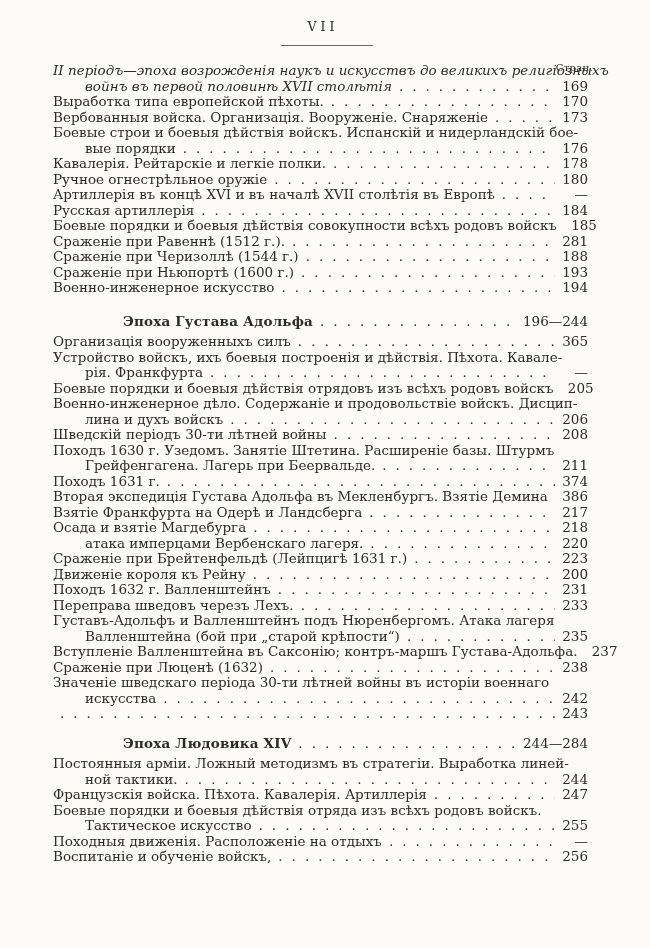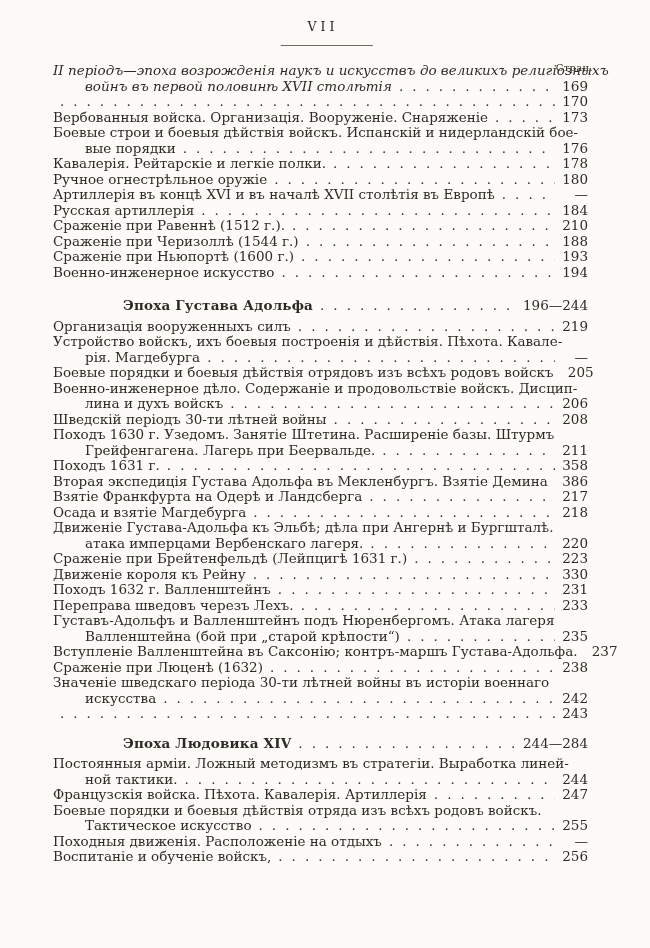--- a/index.html
+++ b/index.html
@@ -87,20 +87,21 @@
           <span class="txt">II періодъ—эпоха возрожденія наукъ и искусствъ до великихъ религіозныхъ</span>
         </div>
         <div class="line cont">
           <span class="txt">войнъ въ первой половинѣ XVII столѣтія</span>
           <span class="leader">......................................................................</span>
           <span class="pageno">169</span>
         </div>
       </div>
       <div class="entry normal">
         <div class="line">
+          <span class="txt">Выработка типа европейской пѣхоты.</span>
           <span class="leader">......................................................................</span>
           <span class="pageno">170</span>
         </div>
       </div>
       <div class="entry normal">
         <div class="line">
           <span class="txt">Вербованныя войска. Организація. Вооруженіе. Снаряженіе</span>
           <span class="leader">......................................................................</span>
           <span class="pageno">173</span>
         </div>
@@ -138,23 +139,30 @@
       </div>
       <div class="entry normal">
         <div class="line">
           <span class="txt">Русская артиллерія</span>
           <span class="leader">......................................................................</span>
           <span class="pageno">184</span>
         </div>
       </div>
       <div class="entry normal">
         <div class="line">
+          <span class="txt">Боевые порядки и боевыя дѣйствія совокупности всѣхъ родовъ войскъ</span>
+          <span class="leader">......................................................................</span>
+          <span class="pageno">185</span>
+        </div>
+      </div>
+      <div class="entry normal">
+        <div class="line">
           <span class="txt">Сраженіе при Равеннѣ (1512 г.).</span>
           <span class="leader">......................................................................</span>
-          <span class="pageno">210</span>
+          <span class="pageno">281</span>
         </div>
       </div>
       <div class="entry normal">
         <div class="line">
           <span class="txt">Сраженіе при Черизоллѣ (1544 г.)</span>
           <span class="leader">......................................................................</span>
           <span class="pageno">188</span>
         </div>
       </div>
       <div class="entry normal">
@@ -175,29 +183,29 @@
         <div class="line">
           <span class="txt">Эпоха Густава Адольфа</span>
           <span class="leader">......................................................................</span>
           <span class="pageno">196—244</span>
         </div>
       </div>
       <div class="entry normal">
         <div class="line">
           <span class="txt">Организація вооруженныхъ силъ</span>
           <span class="leader">......................................................................</span>
-          <span class="pageno">219</span>
+          <span class="pageno">365</span>
         </div>
       </div>
       <div class="entry normal">
         <div class="line">
           <span class="txt">Устройство войскъ, ихъ боевыя построенія и дѣйствія. Пѣхота. Кавале-</span>
         </div>
         <div class="line cont">
-          <span class="txt">рія. Магдебурга</span>
+          <span class="txt">рія. Франкфурта</span>
           <span class="leader">......................................................................</span>
           <span class="pageno">—</span>
         </div>
       </div>
       <div class="entry normal">
         <div class="line">
           <span class="txt">Боевые порядки и боевыя дѣйствія отрядовъ изъ всѣхъ родовъ войскъ</span>
           <span class="leader">......................................................................</span>
           <span class="pageno">205</span>
         </div>
@@ -226,21 +234,21 @@
         <div class="line cont">
           <span class="txt">Грейфенгагена. Лагерь при Беервальде.</span>
           <span class="leader">......................................................................</span>
           <span class="pageno">211</span>
         </div>
       </div>
       <div class="entry normal">
         <div class="line">
           <span class="txt">Походъ 1631 г.</span>
           <span class="leader">......................................................................</span>
-          <span class="pageno">358</span>
+          <span class="pageno">374</span>
         </div>
       </div>
       <div class="entry normal">
         <div class="line">
           <span class="txt">Вторая экспедиція Густава Адольфа въ Мекленбургъ. Взятіе Демина</span>
           <span class="leader">......................................................................</span>
           <span class="pageno">386</span>
         </div>
       </div>
       <div class="entry normal">
@@ -251,41 +259,38 @@
         </div>
       </div>
       <div class="entry normal">
         <div class="line">
           <span class="txt">Осада и взятіе Магдебурга</span>
           <span class="leader">......................................................................</span>
           <span class="pageno">218</span>
         </div>
       </div>
       <div class="entry normal">
-        <div class="line">
-          <span class="txt">Движеніе Густава-Адольфа къ Эльбѣ; дѣла при Ангернѣ и Бургшталѣ.</span>
-        </div>
         <div class="line cont">
           <span class="txt">атака имперцами Вербенскаго лагеря.</span>
           <span class="leader">......................................................................</span>
           <span class="pageno">220</span>
         </div>
       </div>
       <div class="entry normal">
         <div class="line">
           <span class="txt">Сраженіе при Брейтенфельдѣ (Лейпцигѣ 1631 г.)</span>
           <span class="leader">......................................................................</span>
           <span class="pageno">223</span>
         </div>
       </div>
       <div class="entry normal">
         <div class="line">
           <span class="txt">Движеніе короля къ Рейну</span>
           <span class="leader">......................................................................</span>
-          <span class="pageno">330</span>
+          <span class="pageno">200</span>
         </div>
       </div>
       <div class="entry normal">
         <div class="line">
           <span class="txt">Походъ 1632 г. Валленштейнъ</span>
           <span class="leader">......................................................................</span>
           <span class="pageno">231</span>
         </div>
       </div>
       <div class="entry normal">

